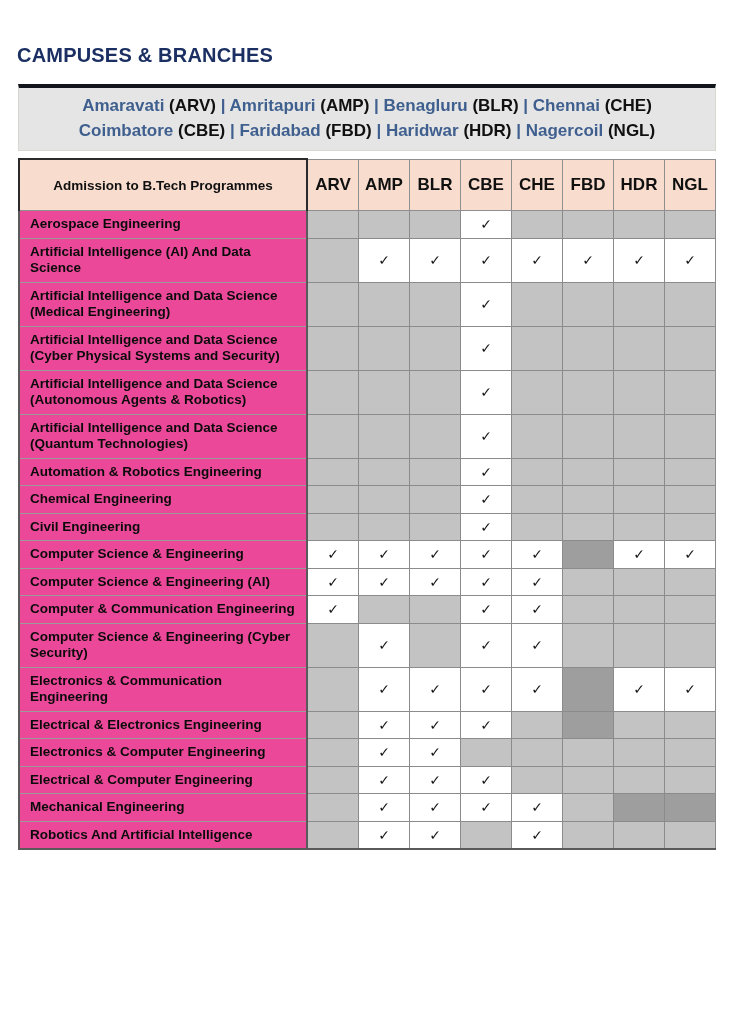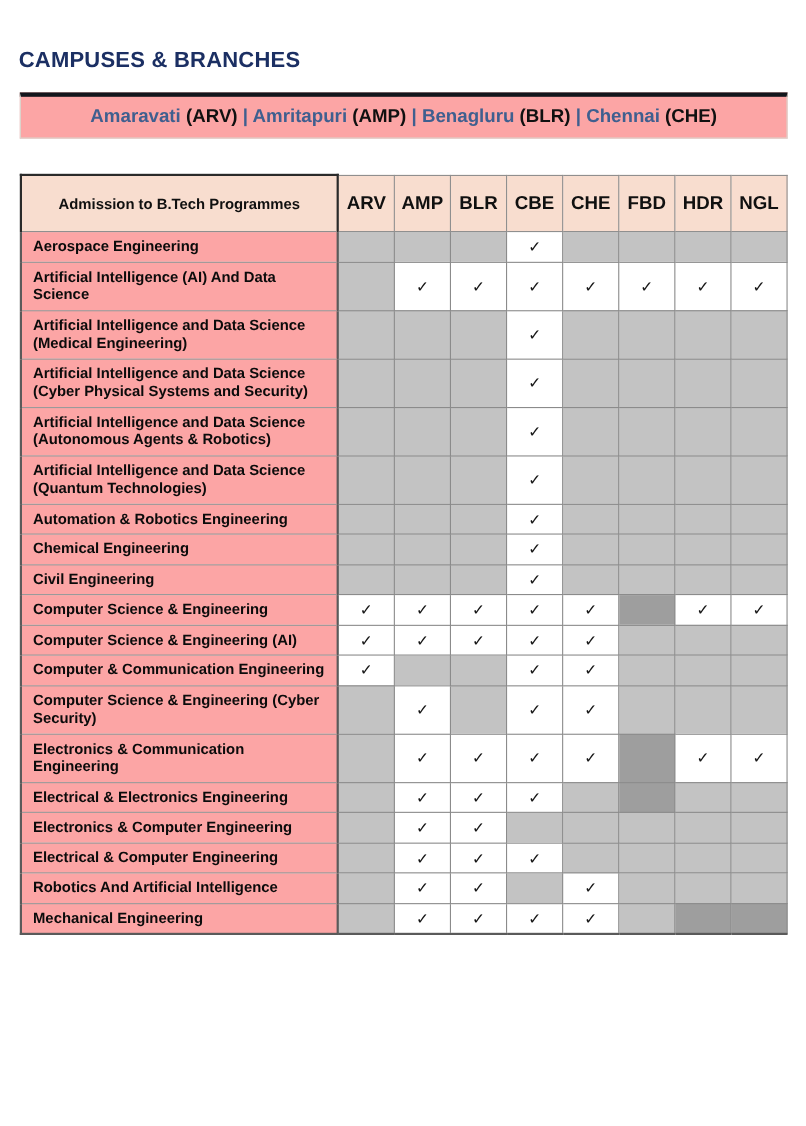--- a/index.html
+++ b/index.html
@@ -35,21 +35,21 @@
     white-space: nowrap;
   }
 
   
   .campus-banner {
     position: absolute;
     left: 18px;
     top: 44px;
     width: 698px;
     box-sizing: border-box;
-    background: #fca5a5;
+    background: #e5e5e5;
     border-top: 4px solid #12161c;
     border-left: 1px solid #d8d8d0;
     border-right: 1px solid #d8d8d0;
     border-bottom: 1px solid #d8d8d0;
     padding: 5px 0 7px 0;
     text-align: center;
   }
   .campus-line {
     font-size: 17px;
     font-weight: bold;
@@ -99,21 +99,21 @@
     border-right: 2px solid #2a2a2a;
     border-left: 2px solid #2a2a2a;
     border-top: 2px solid #2a2a2a;
   }
   thead th.code-head {
     width: 50px;
   }
 
   
   tbody td.label {
-    background: #fca5a5;
+    background: #ec4899;
     color: #0b0b0b;
     font-size: 13.5px;
     font-weight: bold;
     line-height: 16.5px;
     padding: 5px 6px 5px 10px;
     vertical-align: middle;
     border-left: 2px solid #5a5a5a;
     border-right: 2px solid #5a5a5a;
     border-top: 1px solid #9a9a9a;
     border-bottom: 1px solid #9a9a9a;
@@ -136,20 +136,21 @@
 </style>
 </head>
 <body>
 
 <div class="page">
 
   <div class="page-title">CAMPUSES &amp; BRANCHES</div>
 
   <div class="campus-banner">
     <div class="campus-line" id="banner-line-1"><span>Amaravati </span><span class="abbr">(ARV)</span><span class="sep">  |  </span><span>Amritapuri </span><span class="abbr">(AMP)</span><span class="sep">  |  </span><span>Benagluru </span><span class="abbr">(BLR)</span><span class="sep">  |  </span><span>Chennai </span><span class="abbr">(CHE)</span></div>
+    <div class="campus-line" id="banner-line-2"><span>Coimbatore </span><span class="abbr">(CBE)</span><span class="sep">  |  </span><span>Faridabad </span><span class="abbr">(FBD)</span><span class="sep">  |  </span><span>Haridwar </span><span class="abbr">(HDR)</span><span class="sep">  |  </span><span>Nagercoil </span><span class="abbr">(NGL)</span></div>
   </div>
 
   <table class="grid">
     <thead>
       <tr>
         <th class="label-head">Admission to  B.Tech Programmes</th>
         <th class="code-head">ARV</th>
         <th class="code-head">AMP</th>
         <th class="code-head">BLR</th>
         <th class="code-head">CBE</th>
@@ -341,37 +342,37 @@
           <td class="cell off"></td>
           <td class="cell on"><span class="tick">✓</span></td>
           <td class="cell on"><span class="tick">✓</span></td>
           <td class="cell on"><span class="tick">✓</span></td>
           <td class="cell off"></td>
           <td class="cell off"></td>
           <td class="cell off"></td>
           <td class="cell off"></td>
         </tr>
         <tr>
+          <td class="label">Mechanical Engineering</td>
+          <td class="cell off"></td>
+          <td class="cell on"><span class="tick">✓</span></td>
+          <td class="cell on"><span class="tick">✓</span></td>
+          <td class="cell on"><span class="tick">✓</span></td>
+          <td class="cell on"><span class="tick">✓</span></td>
+          <td class="cell off"></td>
+          <td class="cell dark"></td>
+          <td class="cell dark"></td>
+        </tr>
+        <tr>
           <td class="label">Robotics And Artificial Intelligence</td>
           <td class="cell off"></td>
           <td class="cell on"><span class="tick">✓</span></td>
           <td class="cell on"><span class="tick">✓</span></td>
           <td class="cell off"></td>
           <td class="cell on"><span class="tick">✓</span></td>
           <td class="cell off"></td>
           <td class="cell off"></td>
           <td class="cell off"></td>
-        </tr>
-        <tr>
-          <td class="label">Mechanical Engineering</td>
-          <td class="cell off"></td>
-          <td class="cell on"><span class="tick">✓</span></td>
-          <td class="cell on"><span class="tick">✓</span></td>
-          <td class="cell on"><span class="tick">✓</span></td>
-          <td class="cell on"><span class="tick">✓</span></td>
-          <td class="cell off"></td>
-          <td class="cell dark"></td>
-          <td class="cell dark"></td>
         </tr>
       </tbody>
   </table>
 
 </div>
 
 </body></html>

